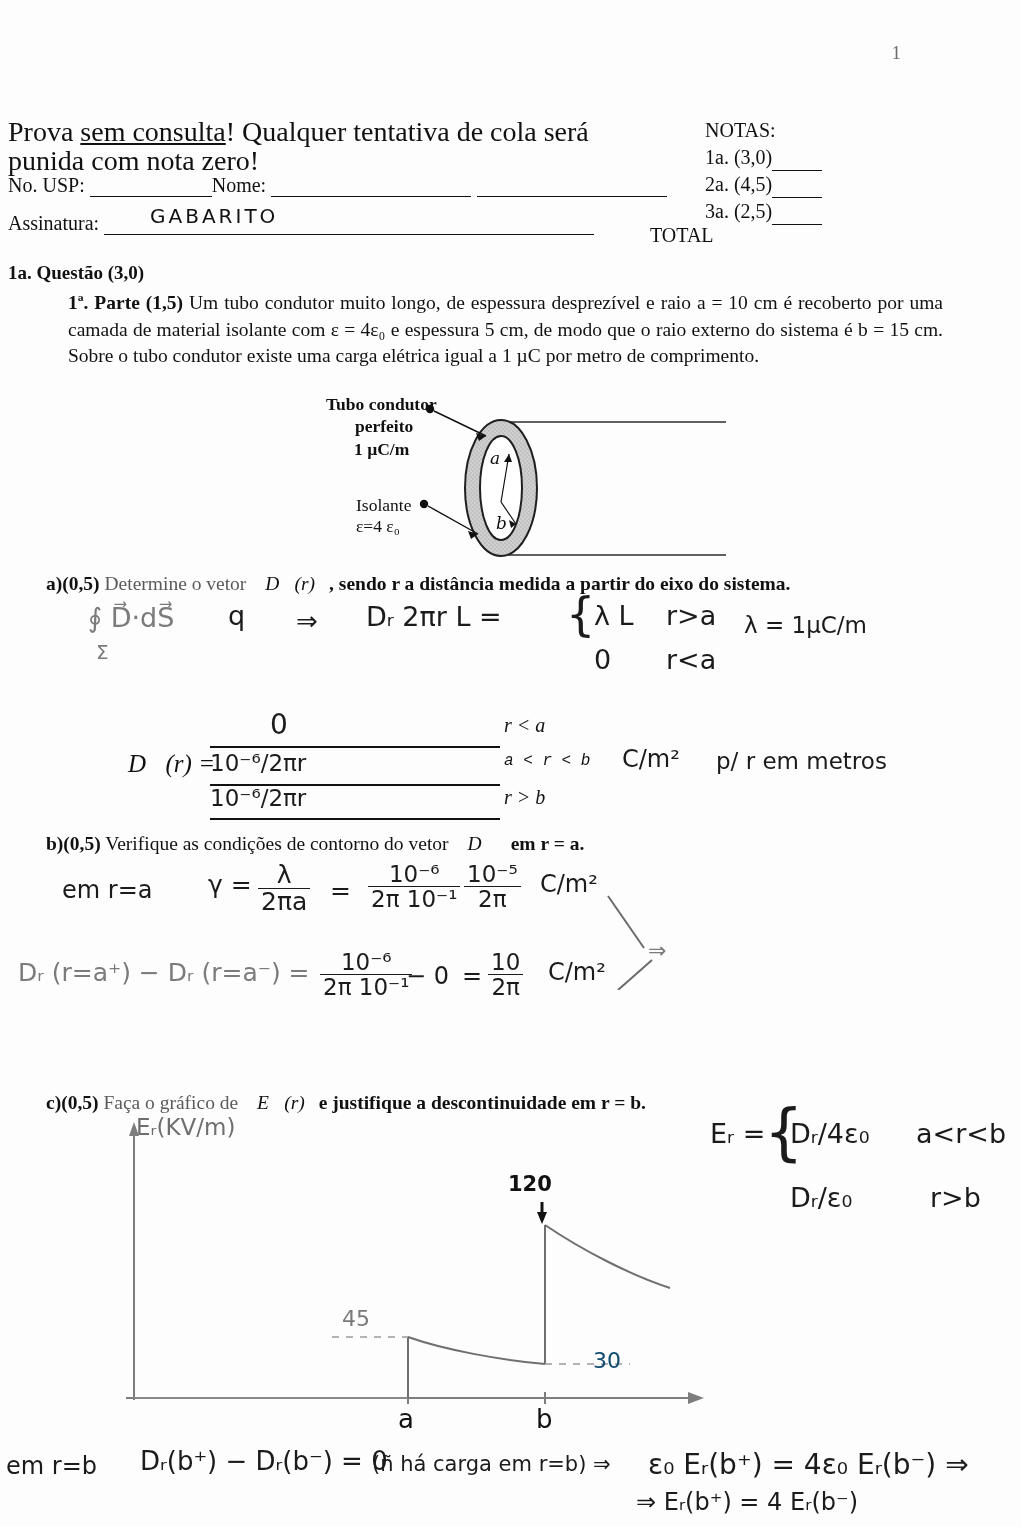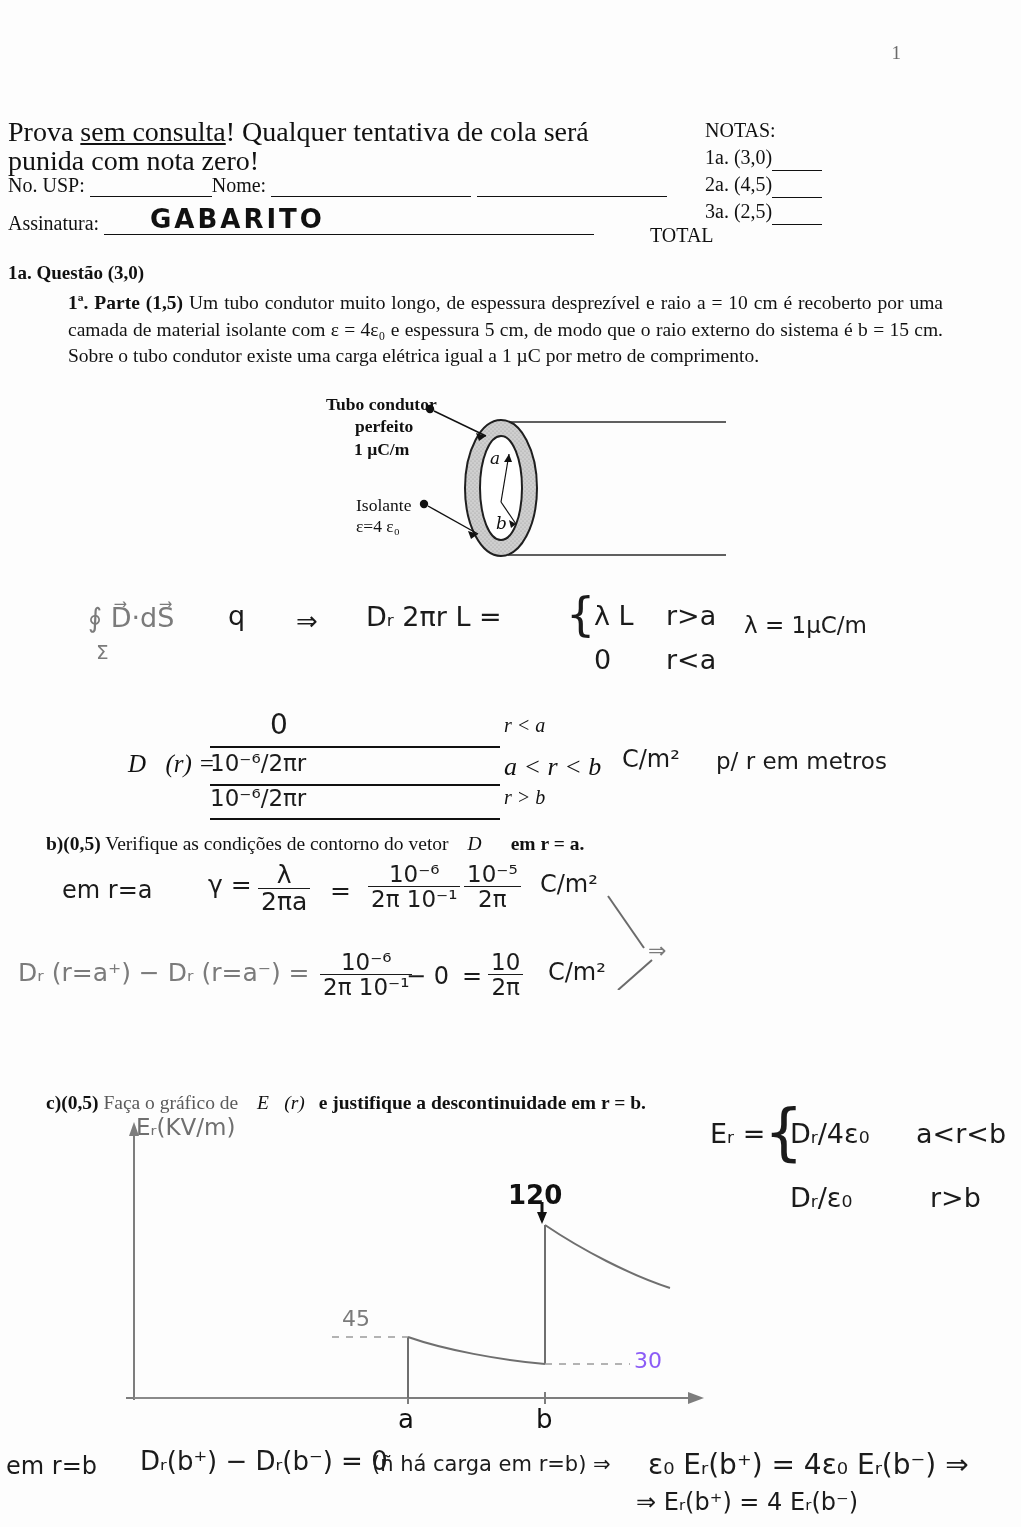--- a/index.html
+++ b/index.html
@@ -58,24 +58,23 @@
     font-size: 20px;
     white-space: nowrap;
   }
   #signature-line {
     left: 8px; top: 212px;
     font-size: 20px;
     white-space: nowrap;
   }
   #signature-hand {
     position: absolute; left: 150px; top: 204px;
-    font-size: 26px; letter-spacing: 3px;
+    font-size: 20px; letter-spacing: 3px;
     font-family: "DejaVu Sans", sans-serif;
     color: #111;
-    font-weight: bold;
   }
   #notas-box {
     left: 705px; top: 117px;
     font-size: 20px; line-height: 27px;
   }
   #notas-box .nrow { white-space: nowrap; }
   #total-label {
     left: 650px; top: 224px;
     font-size: 20px;
   }
@@ -218,20 +217,25 @@
       <text x="164" y="72" font-family="DejaVu Serif, serif" font-style="italic" font-size="17" fill="#111">a</text>
       <text x="170" y="137" font-family="DejaVu Serif, serif" font-style="italic" font-size="17" fill="#111">b</text>
     </svg>
     <div class="fig-label" id="fig-l1">Tubo condutor</div>
     <div class="fig-label" id="fig-l2">perfeito</div>
     <div class="fig-label" id="fig-l3">1 µC/m</div>
     <div class="fig-label" id="fig-l4">Isolante</div>
     <div class="fig-label" id="fig-l5">ε=4 ε₀</div>
   </div>
 
+  <div class="part-q" id="part-a-q">
+    <span class="pt">a)</span><span class="pt">(0,5)</span>
+    <span class="dim">Determine o vetor</span>
+    <span class="ital" style="margin:0 14px;">D⃗(r)</span><span class="bold">, sendo r a distância medida a partir do eixo do sistema.</span>
+  </div>
 
   <div class="hw hand-light" style="left:88px; top:602px; font-size:27px;">∮ D⃗·dS⃗</div>
   <div class="hw hand-light" style="left:96px; top:640px; font-size:20px;">Σ</div>
   <div class="hw hand" style="left:228px; top:600px; font-size:27px;">q</div>
   <div class="hw hand" style="left:296px; top:606px; font-size:26px;">⇒</div>
   <div class="hw hand" style="left:366px; top:601px; font-size:27px;">Dᵣ 2πr L =</div>
   <div class="hw hand" style="left:566px; top:596px; font-size:46px; line-height:.8;">{</div>
   <div class="hw hand" style="left:594px; top:600px; font-size:27px;">λ L</div>
   <div class="hw hand" style="left:594px; top:644px; font-size:27px;">0</div>
   <div class="hw hand" style="left:666px; top:600px; font-size:27px;">r&gt;a</div>
@@ -244,21 +248,21 @@
       <span class="hand" style="position:absolute;left:60px;top:-4px;font-size:28px;">0</span>
     </div>
     <div style="position:relative;height:36px;border-bottom:2px solid #111;">
       <span class="hand" style="position:absolute;left:0px;top:2px;font-size:23px;">10⁻⁶/2πr</span>
     </div>
     <div style="position:relative;height:32px;border-bottom:2px solid #111;">
       <span class="hand" style="position:absolute;left:0px;top:-1px;font-size:23px;">10⁻⁶/2πr</span>
     </div>
   </div>
   <div class="abs ital" style="left:504px; top:714px; font-size:20px; font-family:'Liberation Serif',serif;">r &lt; a</div>
-  <div class="abs ital" style="left:504px; top:752px; font-size:26px; font-family:Liberation Serif, serif;">a &lt; r &lt; b</div>
+  <div class="abs ital" style="left:504px; top:752px; font-size:16px; font-family:Liberation Mono, monospace;">a &lt; r &lt; b</div>
   <div class="abs ital" style="left:504px; top:786px; font-size:20px; font-family:'Liberation Serif',serif;">r &gt; b</div>
   <div class="hw hand" style="left:622px; top:745px; font-size:24px;">C/m²</div>
   <div class="hw hand" style="left:716px; top:748px; font-size:23px;">p/ r em metros</div>
 
   <div class="part-q" id="part-b-q">
     <span class="pt">b)</span><span class="pt">(0,5)</span>
     <span>Verifique as condições de contorno do vetor</span>
     <span class="ital" style="margin:0 14px;">D⃗</span><span class="bold">em r = a.</span>
   </div>
 
@@ -336,22 +340,22 @@
       <path d="M435,115 C472,140 520,165 560,178" fill="none" stroke="#6f6f6f" stroke-width="2"></path>
 
       <path d="M435,254 L520,254" fill="none" stroke="#9a9a9a" stroke-width="1.6" stroke-dasharray="7 7"></path>
 
       <line x1="432" y1="92" x2="432" y2="110" stroke="#111" stroke-width="3"></line>
       <polygon points="432,114 427,102 437,102" fill="#111"></polygon>
     </svg>
 
     <div class="chart-hand-label" style="left:26px; top:4px; font-size:23px;">Eᵣ(KV/m)</div>
     <div class="chart-hand-label" style="left:232px; top:196px; color:#7a7a7a;">45</div>
-    <div class="chart-hand-label" style="left:524px; top:238px; color:#8b5cf6;">30</div>
-    <div class="chart-hand-label" style="left:398px; top:70px; color:#111; font-size:26px; font-weight:600;text-align:center;">120</div>
+    <div class="chart-hand-label" style="left:483px; top:238px; color:#0c4a6e;">30</div>
+    <div class="chart-hand-label" style="left:398px; top:62px; color:#111; font-size:21px; font-weight:600;text-align:center;">120</div>
     <div class="chart-hand-label" style="left:288px; top:294px; color:#111; font-size:26px;">a</div>
     <div class="chart-hand-label" style="left:426px; top:294px; color:#111; font-size:26px;">b</div>
   </div>
 
   <div class="hw hand" style="left:6px; top:1452px; font-size:24px;">em r=b</div>
   <div class="hw hand" style="left:140px; top:1446px; font-size:26px;">Dᵣ(b⁺) − Dᵣ(b⁻) = 0</div>
   <div class="hw hand" style="left:372px; top:1452px; font-size:21px;">(ñ há carga em r=b) ⇒</div>
   <div class="hw hand" style="left:648px; top:1448px; font-size:28px;">ε₀ Eᵣ(b⁺) = 4ε₀ Eᵣ(b⁻) ⇒</div>
   <div class="hw hand" style="left:636px; top:1488px; font-size:24px;">⇒ Eᵣ(b⁺) = 4 Eᵣ(b⁻)</div>
 

